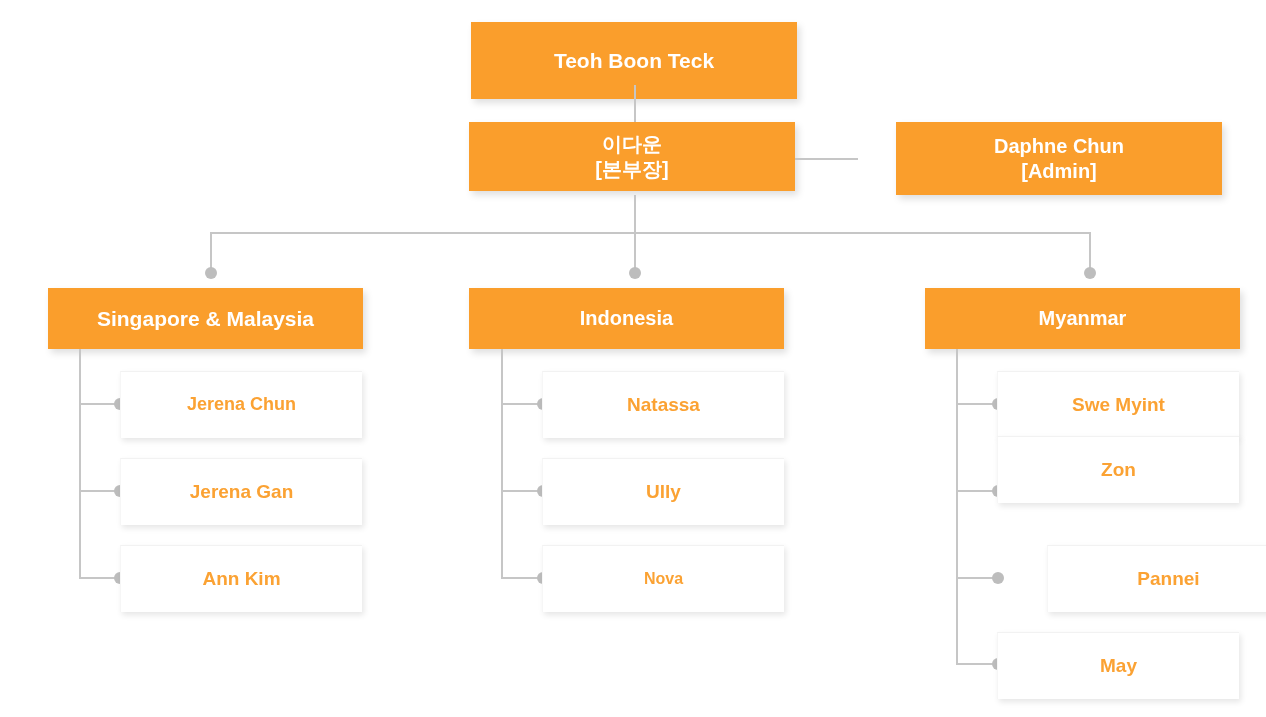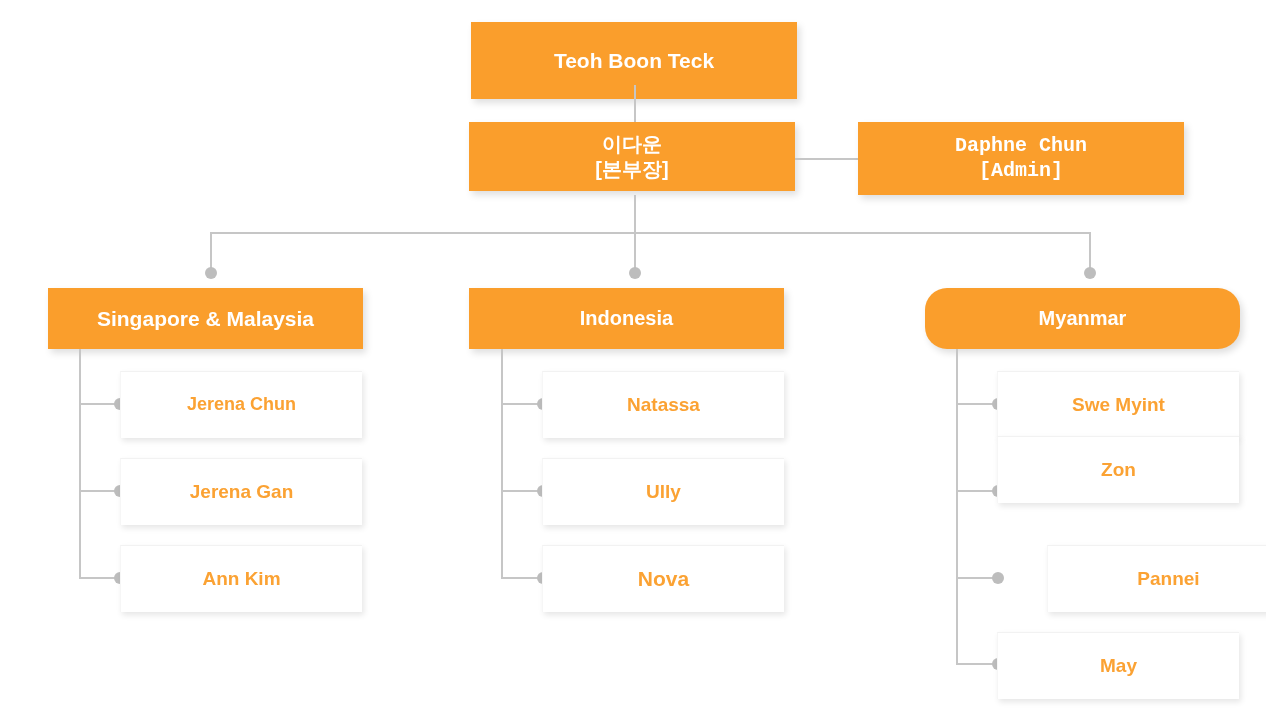--- a/index.html
+++ b/index.html
@@ -72,40 +72,40 @@
 
   <div class="node orange" style="left:471px; top:22px; width:326px; height:77px; font-size:21px;">Teoh Boon Teck</div>
 
   <div class="vline" style="left:634px; top:85px; height:37px;"></div>
 
   <div class="node orange" style="left:469px; top:122px; width:326px; height:69px; font-size:20px;">이다운
 [본부장]</div>
 
   <div class="hline" style="left:795px; top:158px; width:63px;"></div>
 
-  <div class="node orange" style="left:858px; top:122px; width:326px; height:73px; font-size:20px;font-family:Liberation Mono, monospace;">Daphne Chun
+  <div class="node orange" style="left:896px; top:122px; width:326px; height:73px; font-size:20px;">Daphne Chun
 [Admin]</div>
 
   <div class="vline" style="left:634px; top:195px; height:39px;"></div>
   <div class="hline" style="left:210px; top:232px; width:881px;"></div>
 
   <div class="vline" style="left:210px; top:232px; height:41px;"></div>
   <div class="dot" style="left:205px; top:267px;"></div>
 
   <div class="vline" style="left:634px; top:232px; height:41px;"></div>
   <div class="dot" style="left:629px; top:267px;"></div>
 
   <div class="vline" style="left:1089px; top:232px; height:41px;"></div>
   <div class="dot" style="left:1084px; top:267px;"></div>
 
   <div class="node orange" style="left:48px; top:288px; width:315px; height:61px; font-size:21px;">Singapore &amp; Malaysia</div>
 
   <div class="node orange" style="left:469px; top:288px; width:315px; height:61px; font-size:20px;">Indonesia</div>
 
-  <div class="node orange" style="left:925px; top:288px; width:315px; height:61px; font-size:20px;border-radius:22px;">Myanmar</div>
+  <div class="node orange" style="left:925px; top:288px; width:315px; height:61px; font-size:20px;">Myanmar</div>
 
   <div class="vline" style="left:79px; top:349px; height:230px;"></div>
 
   <div class="hline" style="left:79px; top:403px; width:41px;"></div>
   <div class="dot" style="left:114px; top:398px;"></div>
   <div class="node leaf" style="left:120px; top:371px; width:242px; height:67px; font-size:18px;">Jerena Chun</div>
 
   <div class="hline" style="left:79px; top:490px; width:41px;"></div>
   <div class="dot" style="left:114px; top:485px;"></div>
   <div class="node leaf" style="left:120px; top:458px; width:242px; height:67px; font-size:19px;">Jerena Gan</div>
@@ -119,21 +119,21 @@
   <div class="hline" style="left:501px; top:403px; width:41px;"></div>
   <div class="dot" style="left:537px; top:398px;"></div>
   <div class="node leaf" style="left:542px; top:371px; width:242px; height:67px; font-size:19px;">Natassa</div>
 
   <div class="hline" style="left:501px; top:490px; width:41px;"></div>
   <div class="dot" style="left:537px; top:485px;"></div>
   <div class="node leaf" style="left:542px; top:458px; width:242px; height:67px; font-size:19px;">Ully</div>
 
   <div class="hline" style="left:501px; top:577px; width:41px;"></div>
   <div class="dot" style="left:537px; top:572px;"></div>
-  <div class="node leaf" style="left:542px; top:545px; width:242px; height:67px; font-size:21px;">Nova</div>
+  <div class="node leaf" style="left:542px; top:545px; width:242px; height:67px; font-size:16px;">Nova</div>
 
   <div class="vline" style="left:956px; top:349px; height:316px;"></div>
 
   <div class="hline" style="left:956px; top:403px; width:41px;"></div>
   <div class="dot" style="left:992px; top:398px;"></div>
   <div class="node leaf" style="left:997px; top:371px; width:242px; height:67px; font-size:19px;">Swe Myint</div>
 
   <div class="hline" style="left:956px; top:490px; width:41px;"></div>
   <div class="dot" style="left:992px; top:485px;"></div>
   <div class="node leaf" style="left:997px; top:436px; width:242px; height:67px; font-size:19px;">Zon</div>

